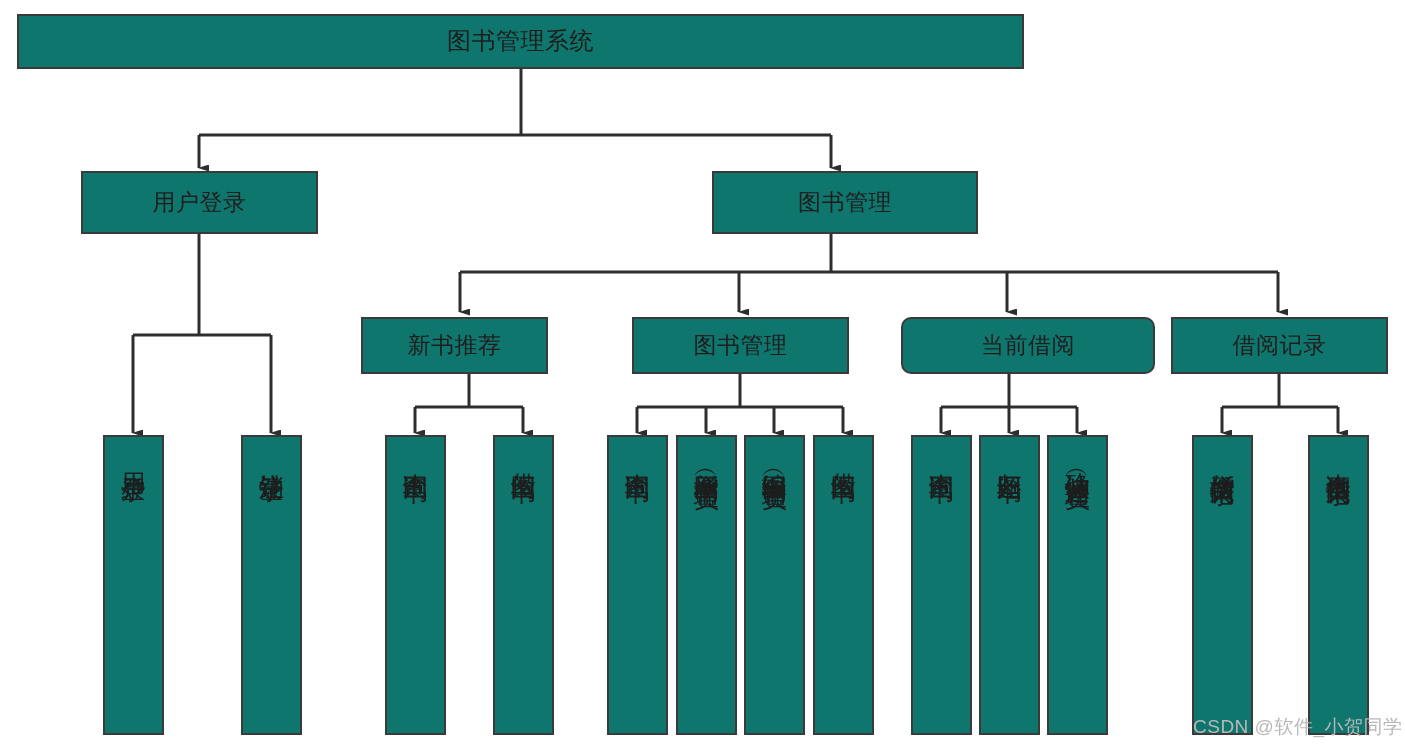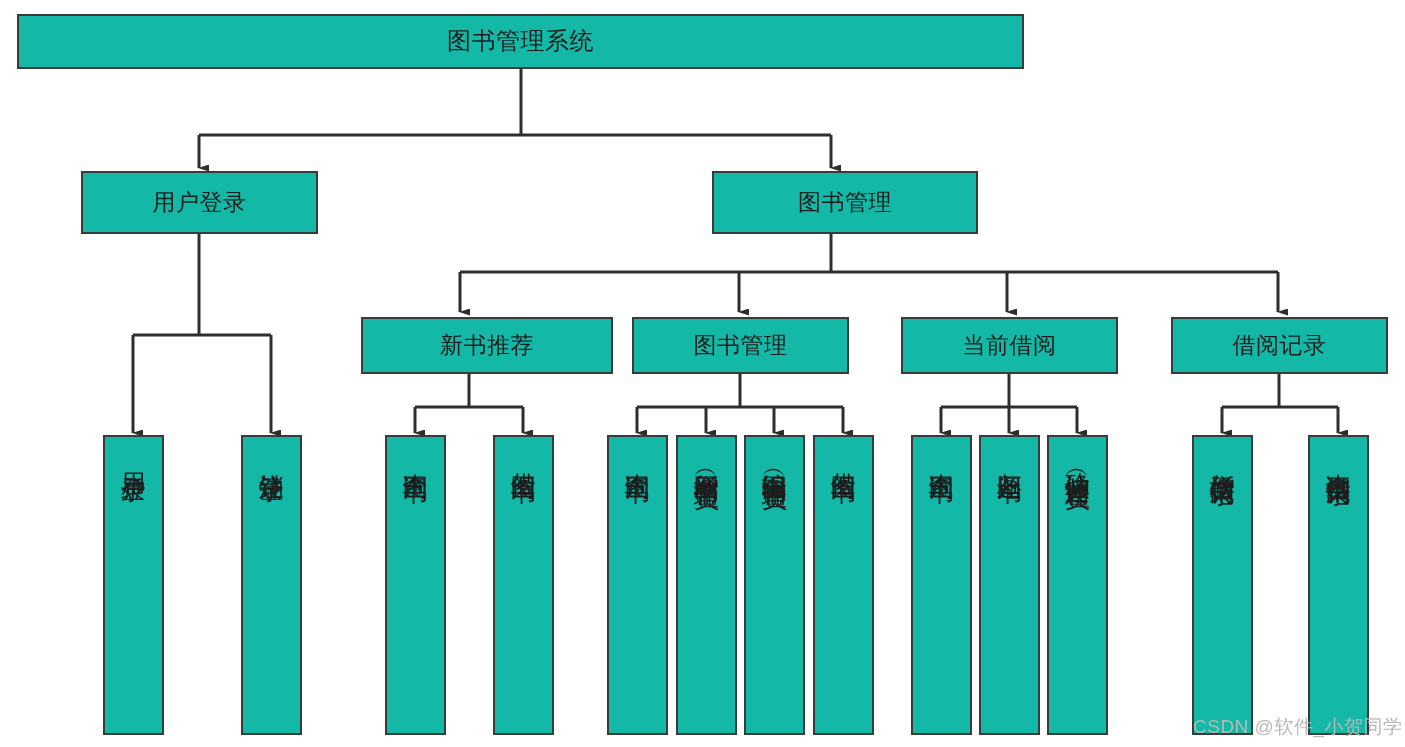--- a/index.html
+++ b/index.html
@@ -22,21 +22,21 @@
     position: absolute;
     left: 0;
     top: 0;
     width: 1405px;
     height: 747px;
     pointer-events: none;
   }
   .node {
     position: absolute;
     box-sizing: border-box;
-    background: #14b8a6;
+    background: #0f766e;
     border: 2px solid #3a3a3a;
     display: flex;
     align-items: center;
     justify-content: center;
     color: #1d1d1d;
   }
   .node-label {
     display: block;
     text-align: center;
     line-height: 1.18;
@@ -131,27 +131,27 @@
     <span class="node-label">图书管理系统</span>
   </div>
 
   <div class="node horiz" style="left:81px; top:171px; width:237px; height:63px;">
     <span class="node-label">用户登录</span>
   </div>
   <div class="node horiz" style="left:712px; top:171px; width:266px; height:63px;">
     <span class="node-label">图书管理</span>
   </div>
 
-  <div class="node horiz" style="left:361px; top:317px; width:252px; height:57px;">
+  <div class="node horiz" style="left:361px; top:317px; width:187px; height:57px;">
     <span class="node-label">新书推荐</span>
   </div>
   <div class="node horiz" style="left:632px; top:317px; width:217px; height:57px;">
     <span class="node-label">图书管理</span>
   </div>
-  <div class="node horiz" style="left:901px; top:317px; width:217px; height:57px;">
+  <div class="node horiz" style="left:901px; top:317px; width:254px; height:57px;border-radius:10px;">
     <span class="node-label">当前借阅</span>
   </div>
   <div class="node horiz" style="left:1171px; top:317px; width:217px; height:57px;">
     <span class="node-label">借阅记录</span>
   </div>
 
   <div class="node vert" style="left:103px; top:435px; width:61px; height:300px;">
     <span class="node-label">用户登录</span>
   </div>
   <div class="node vert" style="left:241px; top:435px; width:61px; height:300px;">

